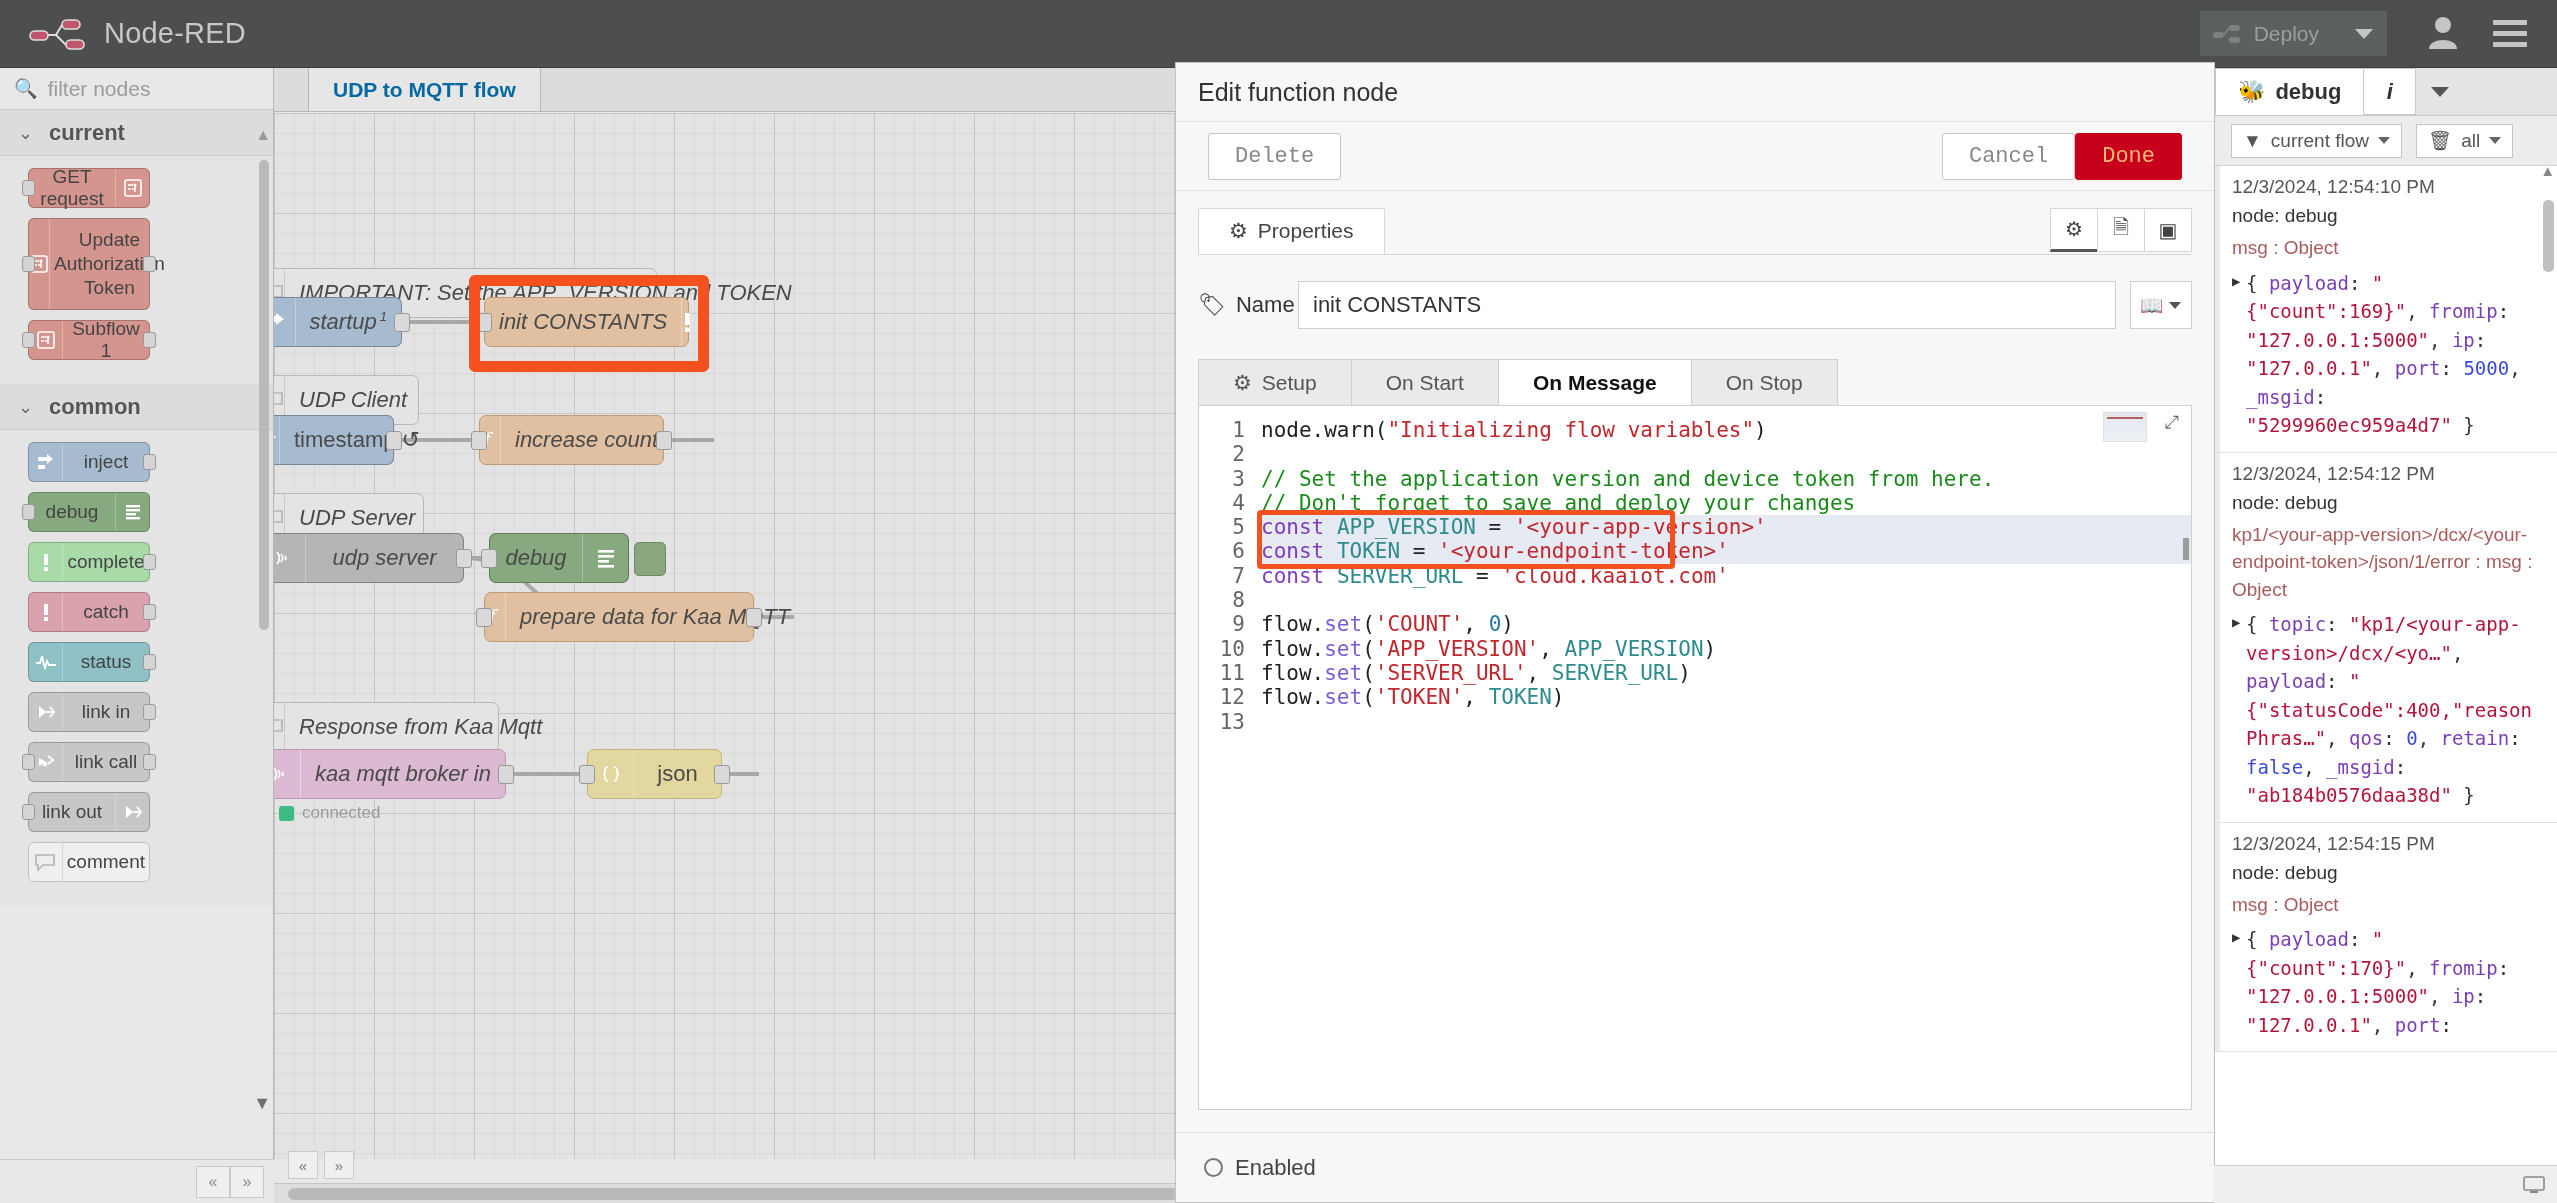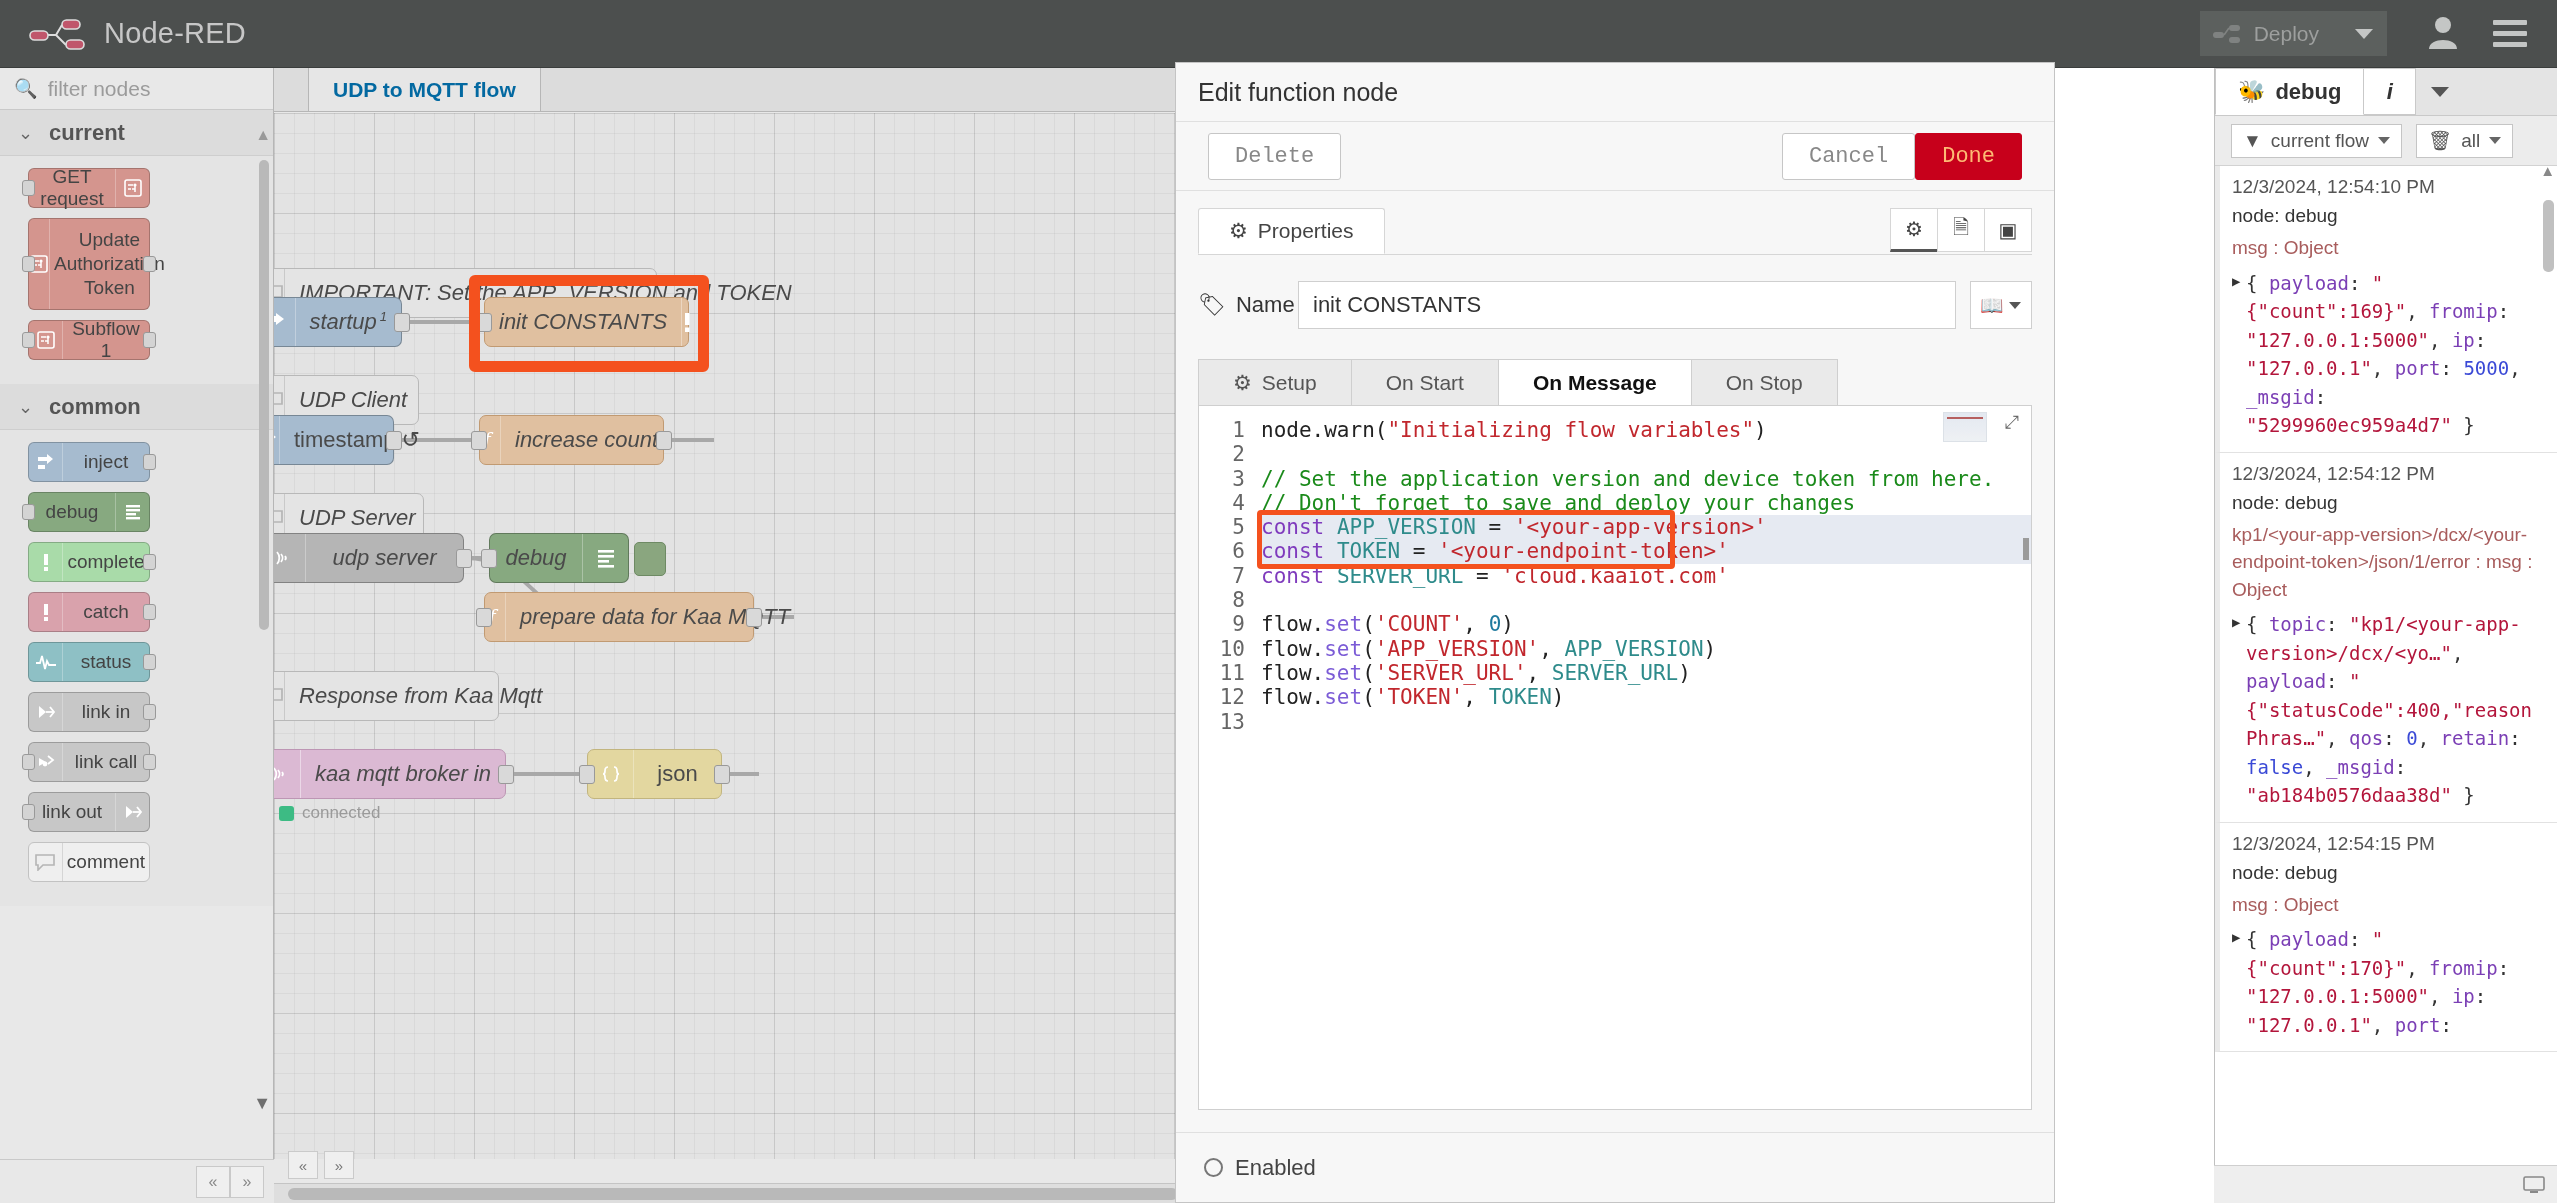--- a/index.html
+++ b/index.html
@@ -151,21 +151,21 @@
   #canvas-bottomtools {
     position:absolute; bottom:24px; left:14px; display:flex; gap:6px;
   }
   #canvas-bottomtools .t {
     width:30px;height:28px;border:1px solid #cacaca;background:#efefef;
     display:flex;align-items:center;justify-content:center;color:#777;font-size:15px;
   }
 
   
   #edit-dialog {
-    position:absolute; top:62px; left:1175px; width:880px; height:1141px;
+    position:absolute; top:62px; left:1175px; width:1040px; height:1141px;
     background:#f7f7f7; border:1px solid #c4c4c4; z-index:20;
     display:flex; flex-direction:column;
   }
   #ed-title { height:58px; display:flex; align-items:center; padding-left:22px;
     font-size:25px; color:#333; }
   #ed-actions {
     height:70px; display:flex; align-items:center; padding:0 32px;
     border-top:1px solid #e0e0e0; border-bottom:1px solid #e0e0e0; background:#f7f7f7;
   }
   .ebtn {
@@ -613,21 +613,21 @@
       <span class="cic">
         <svg width="20" height="20" viewBox="0 0 20 20">
             <text x="4" y="16" font-size="18" font-family="DejaVu Serif, serif" fill="#fff" font-style="italic">f</text>
           </svg>
       </span>
       <span class="clbl">prepare data for Kaa MQTT</span>
       <span class="cport in"></span>
       <span class="cport out"></span>
     </div>
 
-    <div class="cnode comment" style="left:-15px;top:558px;width:240px;">
+    <div class="cnode comment" style="left:-15px;top:589px;width:240px;">
       <span class="cic">
         <svg width="24" height="19" viewBox="0 0 24 19">
             <path d="M2 2h20v11H10l-5 5v-5H2z" fill="none" stroke="#b5b5b5" stroke-width="1.7"></path>
           </svg>
       </span>
       <span class="clbl">Response from Kaa Mqtt</span>
     </div>
 
 
     <div class="cnode" style="left:-15px;top:636px;width:247px;background:#dbb9d3;border-color:#bd96b4;">

